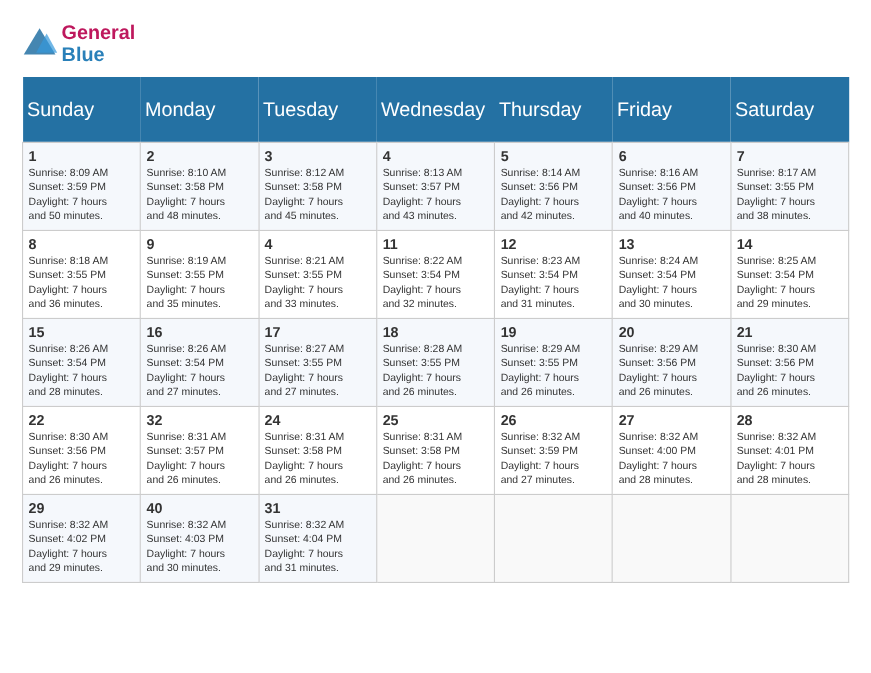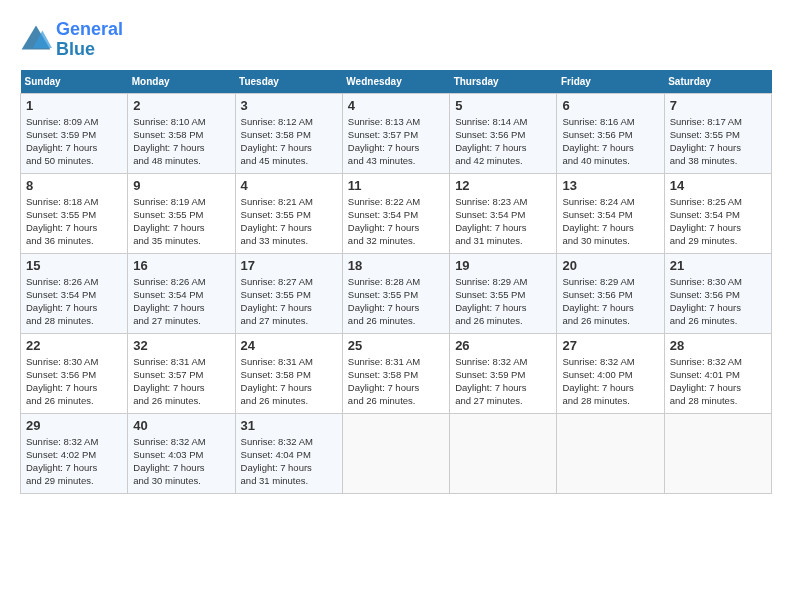--- a/index.html
+++ b/index.html
@@ -22,21 +22,21 @@
       gap: 4px;
     }
     .logo-text {
       display: flex;
       flex-direction: column;
       line-height: 1.1;
     }
     .logo-text .general {
       font-size: 18px;
       font-weight: bold;
-      color: #3b82f6;
+      color: #be185d;
     }
     .logo-text .blue {
       font-size: 18px;
       font-weight: bold;
       color: #2980b9;
     }
     .logo-icon {
       width: 32px;
       height: 32px;
     }
@@ -53,24 +53,24 @@
       color: #555;
     }
     table {
       width: 100%;
       border-collapse: collapse;
       font-size: 10.5px;
     }
     thead tr th {
       background-color: #2471a3;
       color: white;
-      padding: 6px 4px;
+      padding: 19px 4px;
       text-align: left;
-      font-size: 10px;
-      font-weight: bold;
+      font-size: 18px;
+      font-weight: normal;
     }
     tbody tr td {
       border: 1px solid #ccc;
       padding: 4px 5px;
       vertical-align: top;
       width: calc(100% / 7);
       height: 80px;
       background: #fff;
     }
     tbody tr:nth-child(odd) td {

